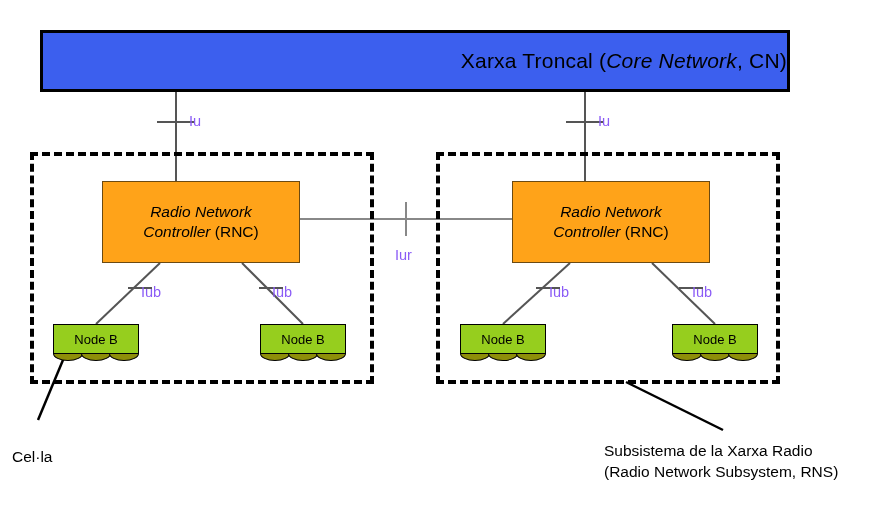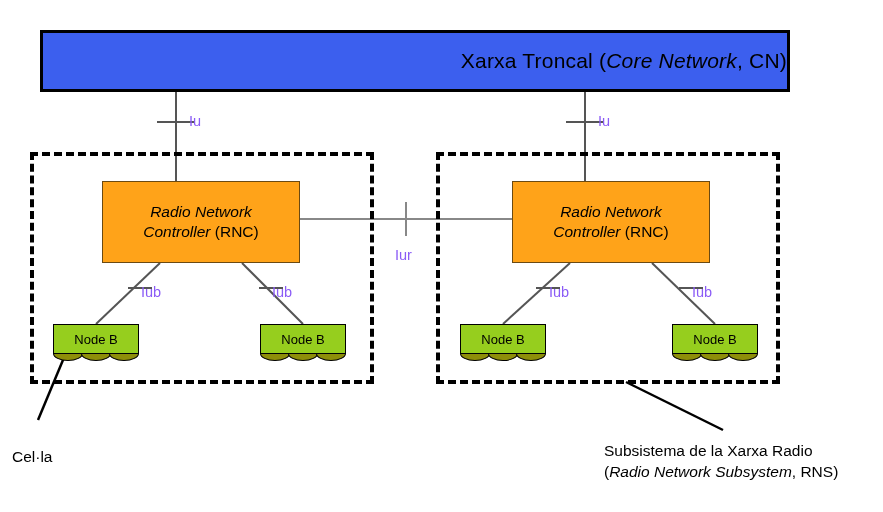--- a/index.html
+++ b/index.html
@@ -145,21 +145,21 @@
   
   .caption {
     position: absolute;
     font-size: 15.5px;
     color: #000000;
     white-space: nowrap;
     line-height: 1.35;
   }
   #cap-cella { left: 12px; top: 447px; }
   #cap-rns   { left: 578px; top: 441px; margin-left: 26px; }
-  .caption .it { font-style: italic; }
+  .caption .it { }
 </style>
 </head>
 <body>
 
 <div id="canvas">
 
   <svg class="layer" xmlns="http://www.w3.org/2000/svg">
 
     <line x1="176" y1="92" x2="176" y2="181" stroke="#555555" stroke-width="2"></line>
     <line x1="157" y1="122" x2="195" y2="122" stroke="#555555" stroke-width="2"></line>

